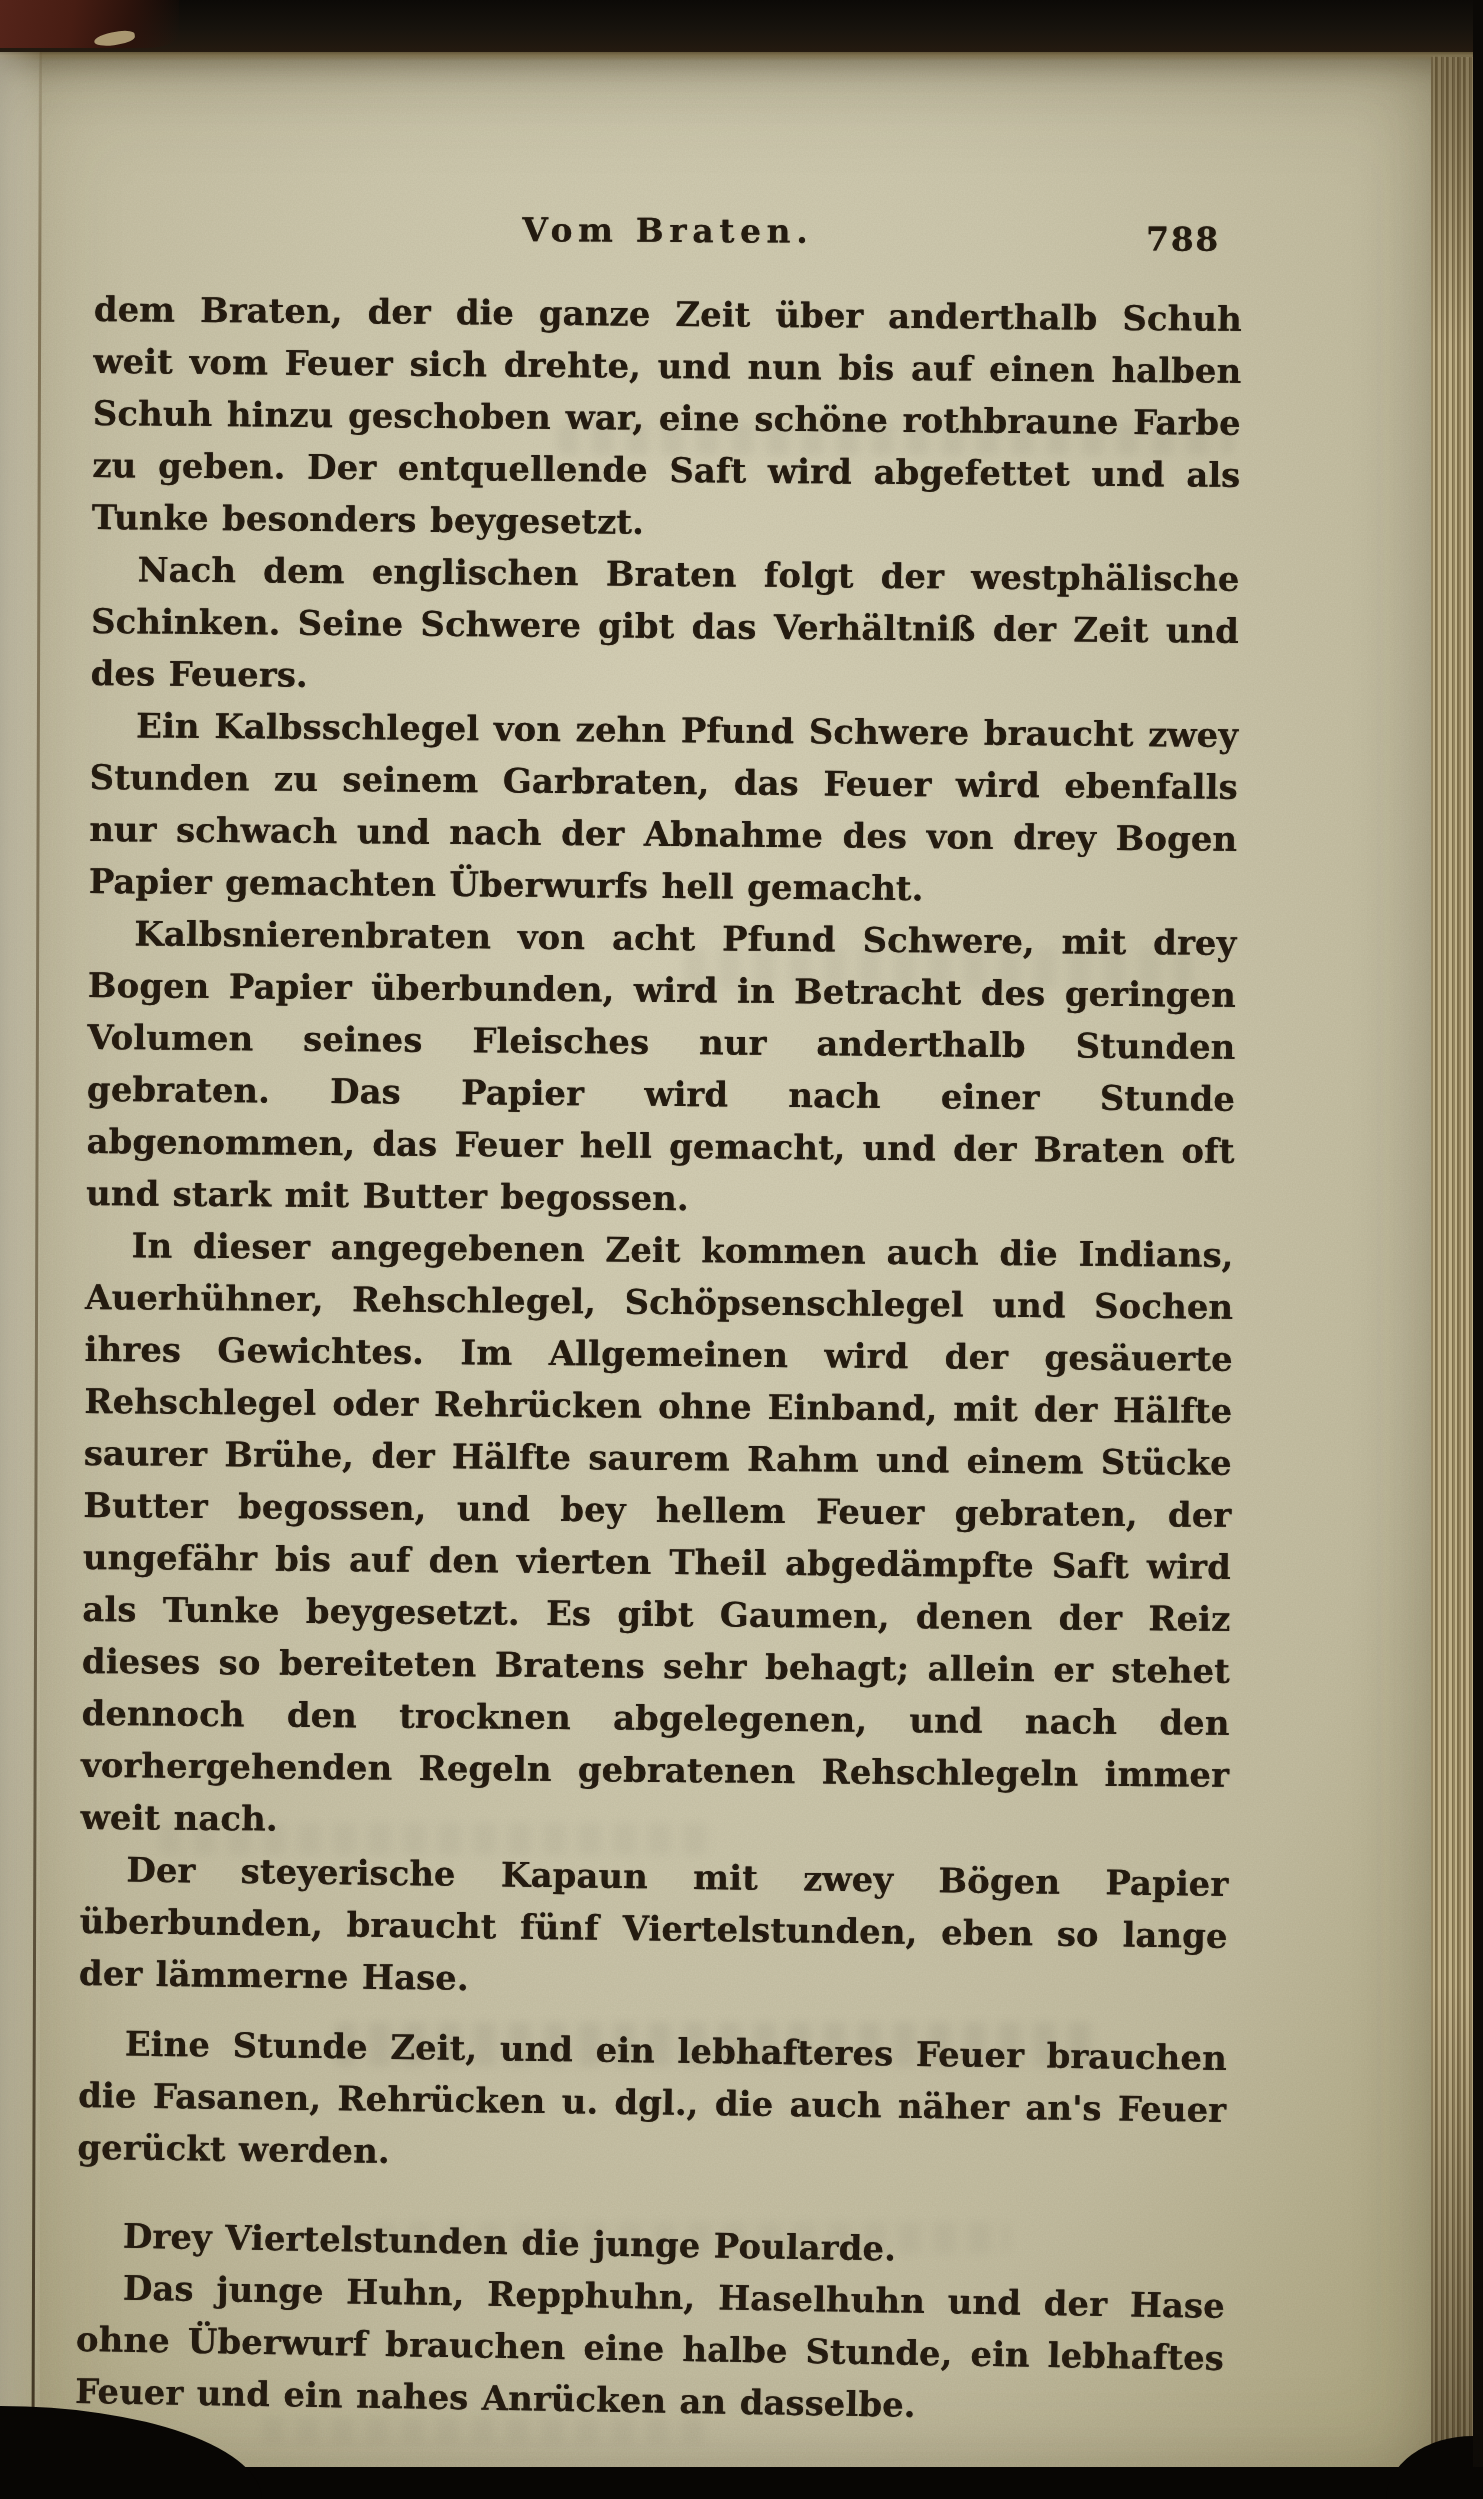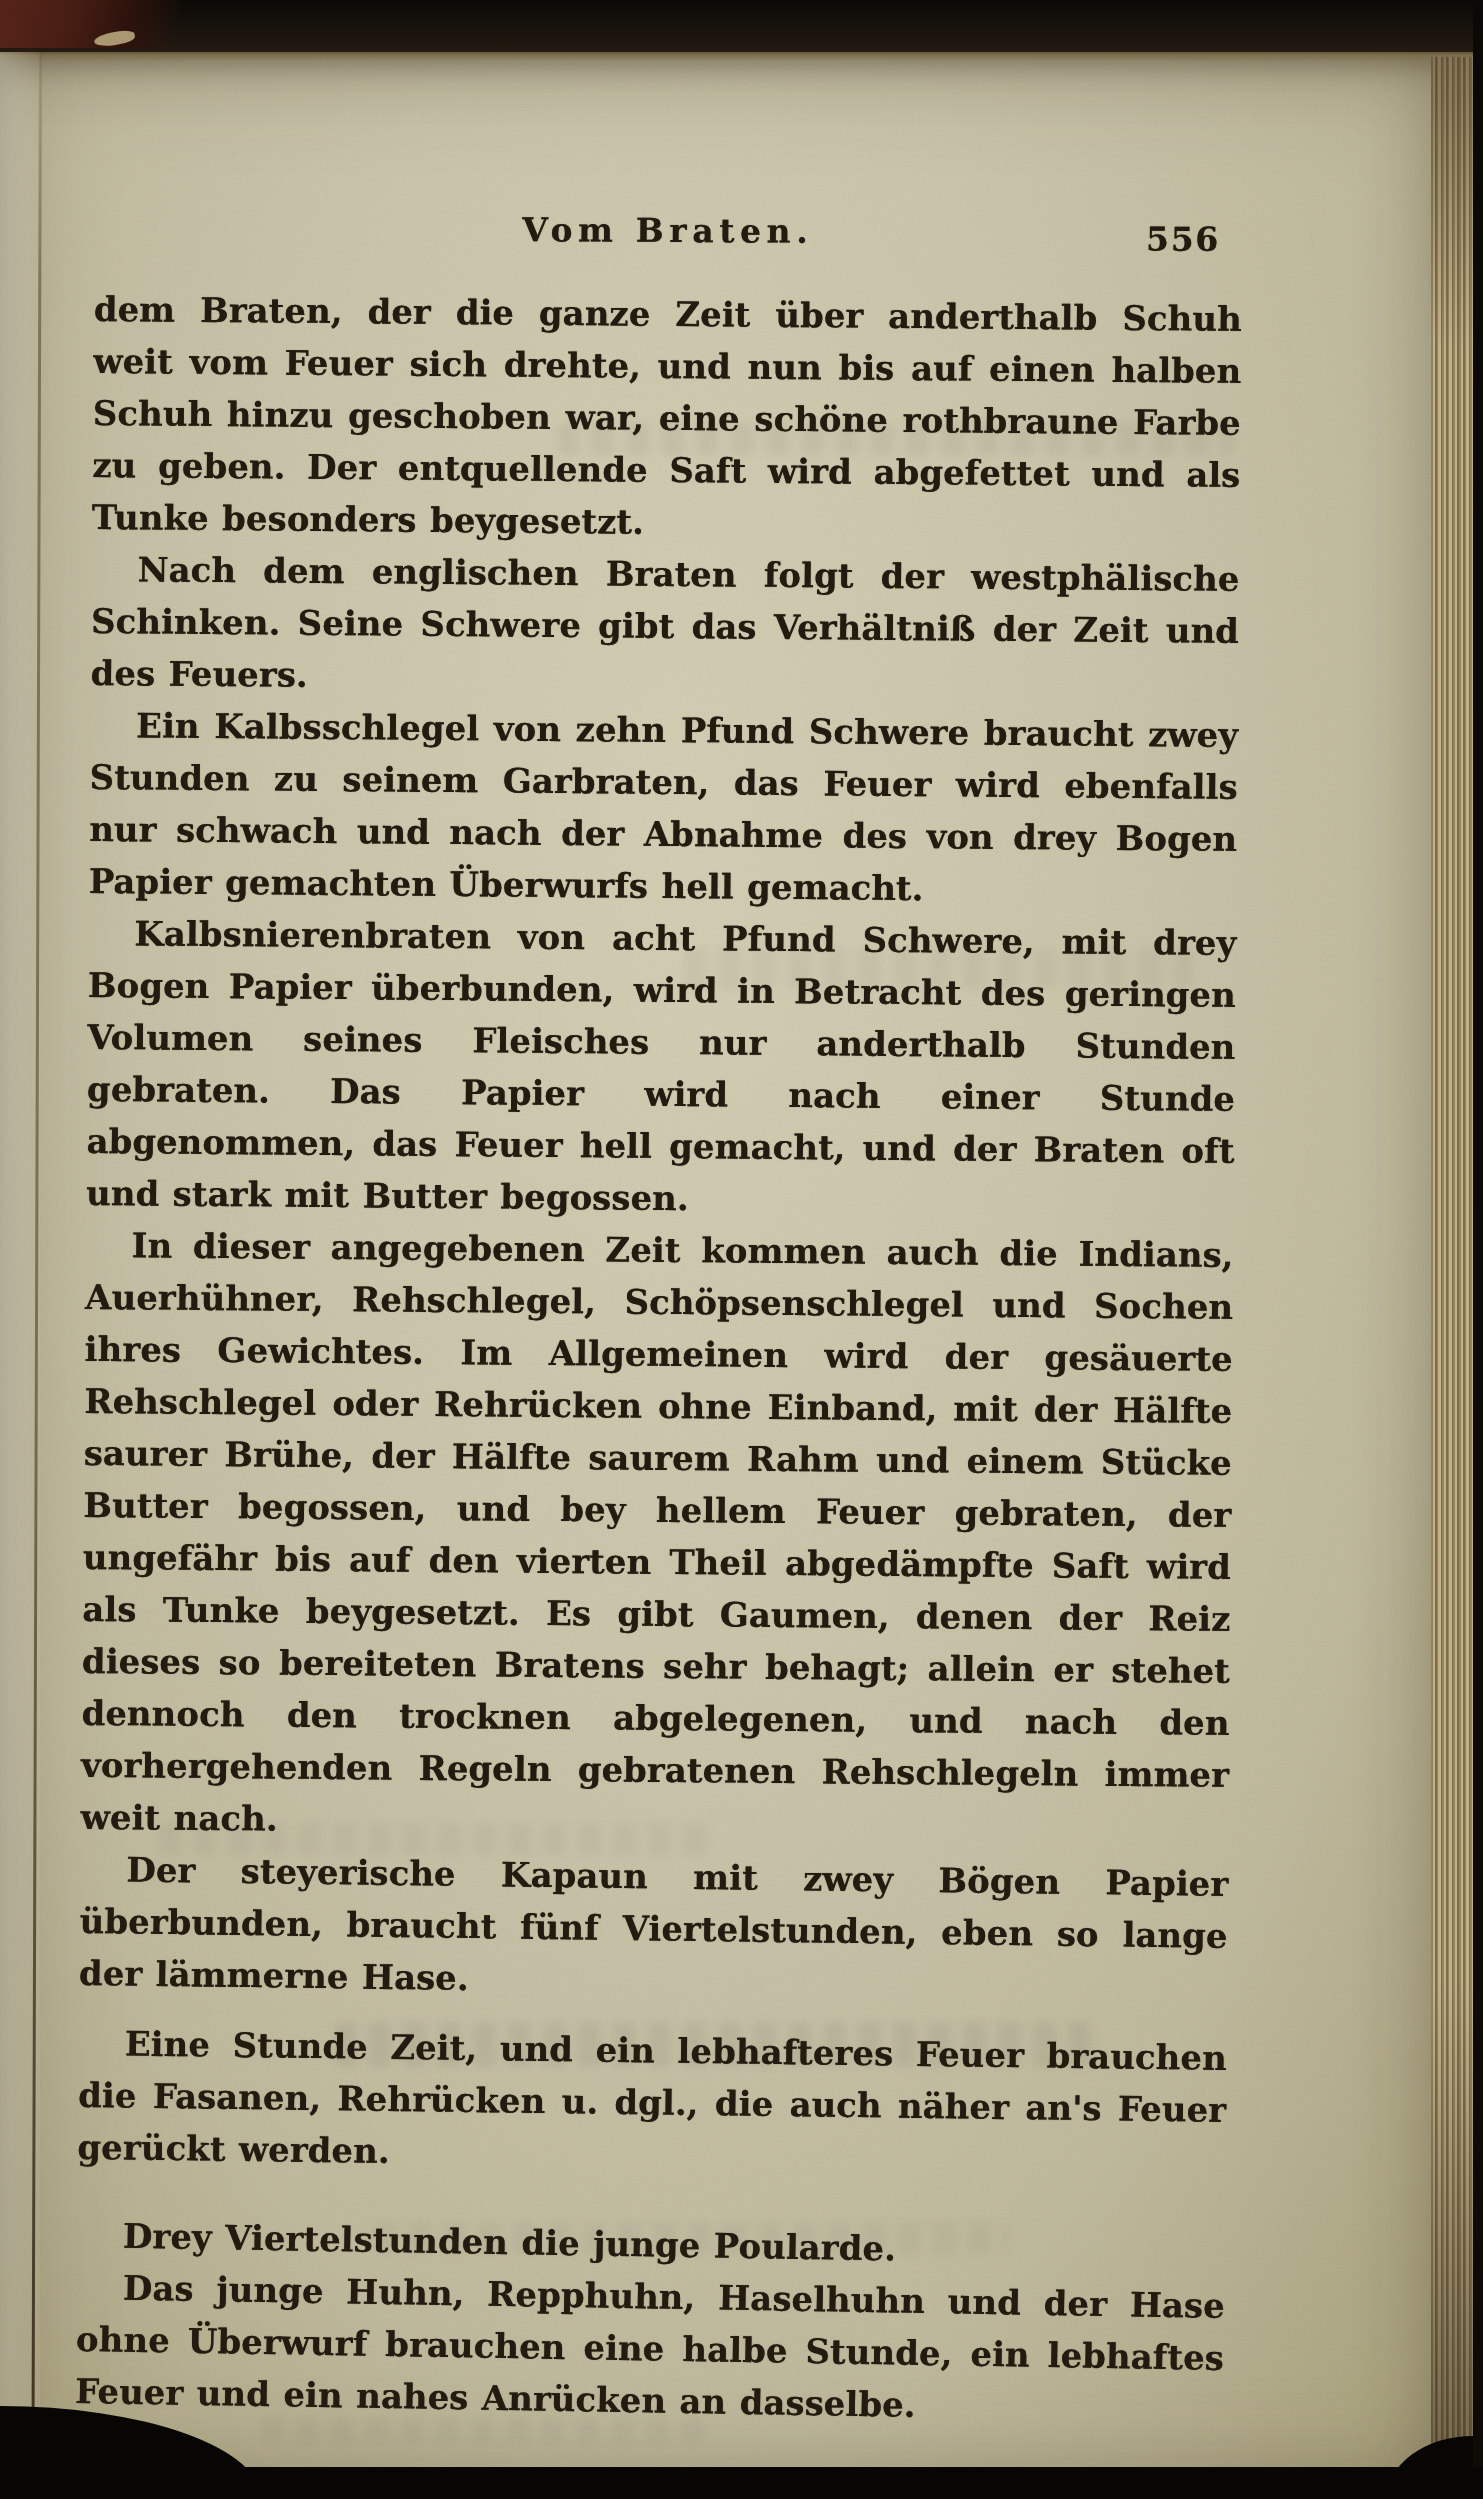--- a/index.html
+++ b/index.html
@@ -139,21 +139,21 @@
 
     <div class="smudge s1"></div>
     <div class="smudge s2"></div>
     <div class="smudge s3"></div>
     <div class="smudge s4"></div>
     <div class="smudge s5"></div>
     <div class="smudge s6"></div>
 
     <div class="header-row content-ink">
       <div class="header-title">Vom Braten.</div>
-      <div class="header-pagenum">556</div>
+      <div class="header-pagenum">788</div>
     </div>
 
     <div class="text-block content-ink">
       <p class="no-indent">dem Braten, der die ganze Zeit über anderthalb Schuh weit vom Feuer sich drehte, und nun bis auf einen halben Schuh hinzu geschoben war, eine schöne rothbraune Farbe zu geben. Der entquellende Saft wird abgefettet und als Tunke besonders beygesetzt.</p>
       <p>Nach dem englischen Braten folgt der westphälische Schinken. Seine Schwere gibt das Verhältniß der Zeit und des Feuers.</p>
       <p>Ein Kalbsschlegel von zehn Pfund Schwere braucht zwey Stunden zu seinem Garbraten, das Feuer wird ebenfalls nur schwach und nach der Abnahme des von drey Bogen Papier gemachten Überwurfs hell gemacht.</p>
       <p>Kalbsnierenbraten von acht Pfund Schwere, mit drey Bogen Papier überbunden, wird in Betracht des geringen Volumen seines Fleisches nur anderthalb Stunden gebraten. Das Papier wird nach einer Stunde abgenommen, das Feuer hell gemacht, und der Braten oft und stark mit Butter begossen.</p>
       <p>In dieser angegebenen Zeit kommen auch die Indians, Auerhühner, Rehschlegel, Schöpsenschlegel und Sochen ihres Gewichtes. Im Allgemeinen wird der gesäuerte Rehschlegel oder Rehrücken ohne Einband, mit der Hälfte saurer Brühe, der Hälfte saurem Rahm und einem Stücke Butter begossen, und bey hellem Feuer gebraten, der ungefähr bis auf den vierten Theil abgedämpfte Saft wird als Tunke beygesetzt. Es gibt Gaumen, denen der Reiz dieses so bereiteten Bratens sehr behagt; allein er stehet dennoch den trocknen abgelegenen, und nach den vorhergehenden Regeln gebratenen Rehschlegeln immer weit nach.</p>
       <p class="tilt1">Der steyerische Kapaun mit zwey Bögen Papier überbunden, braucht fünf Viertelstunden, eben so lange der lämmerne Hase.</p>
       <p class="sp-small tilt1">Eine Stunde Zeit, und ein lebhafteres Feuer brauchen die Fasanen, Rehrücken u. dgl., die auch näher an's Feuer gerückt werden.</p>

